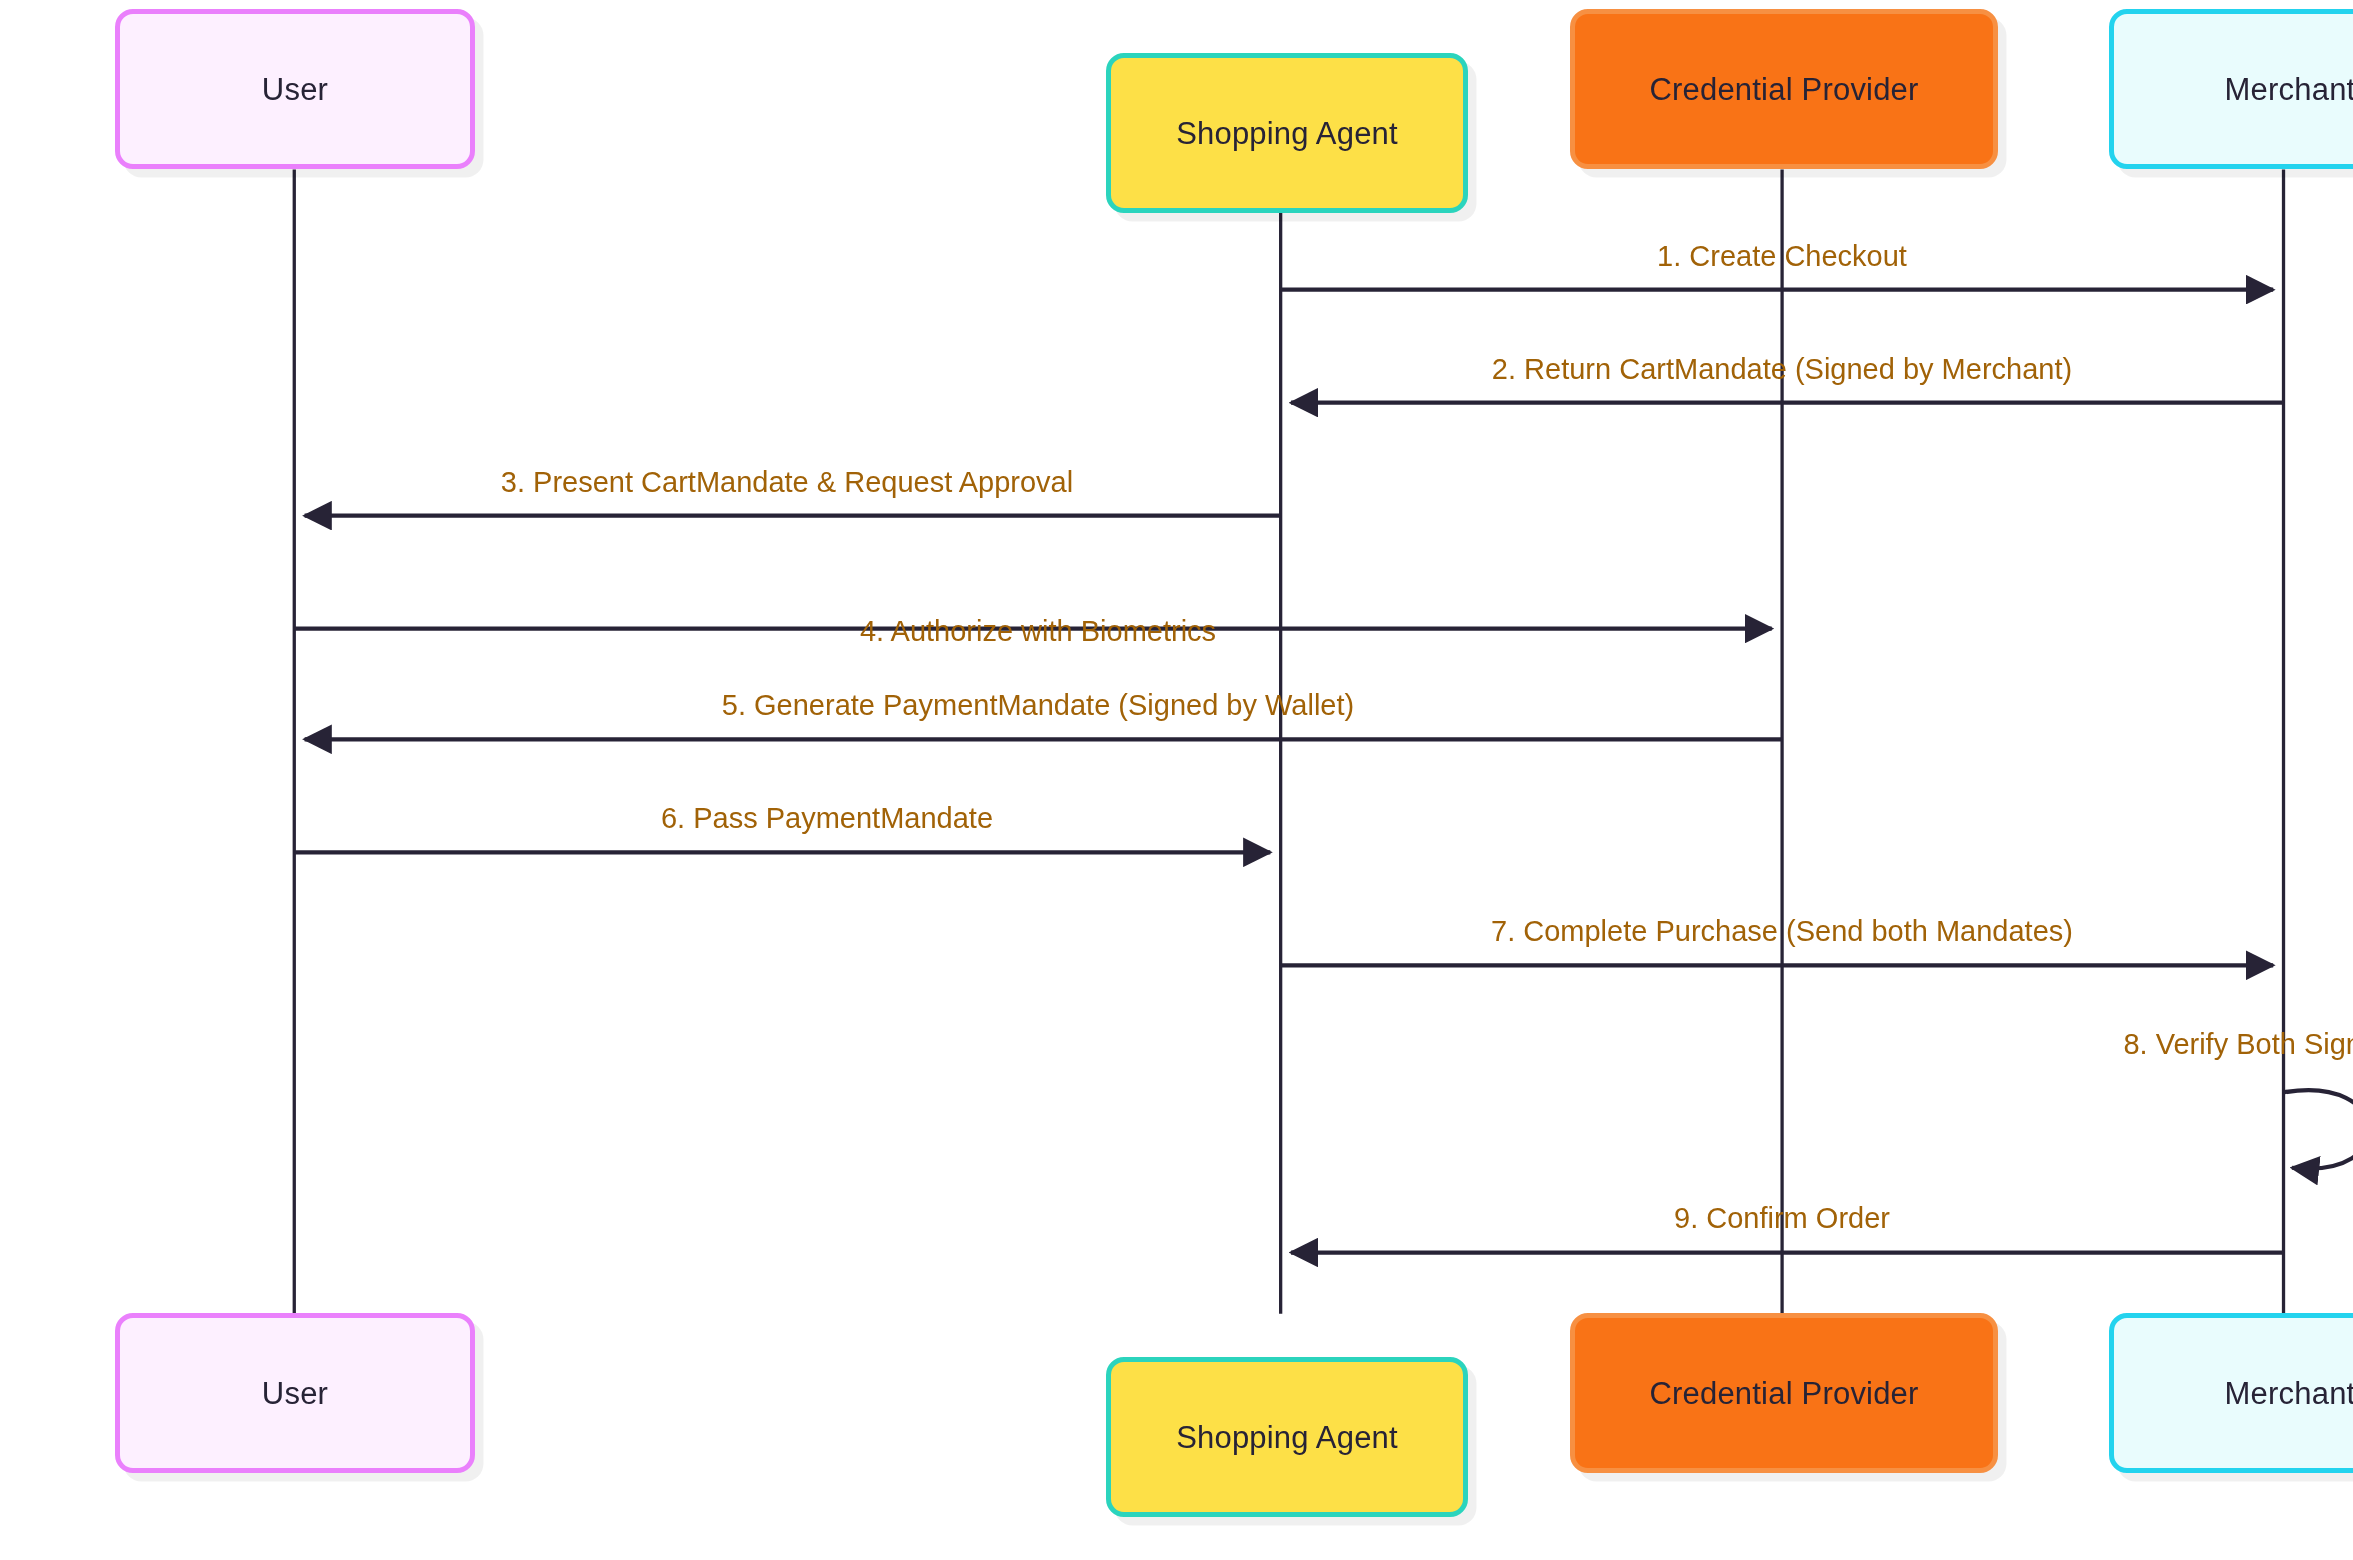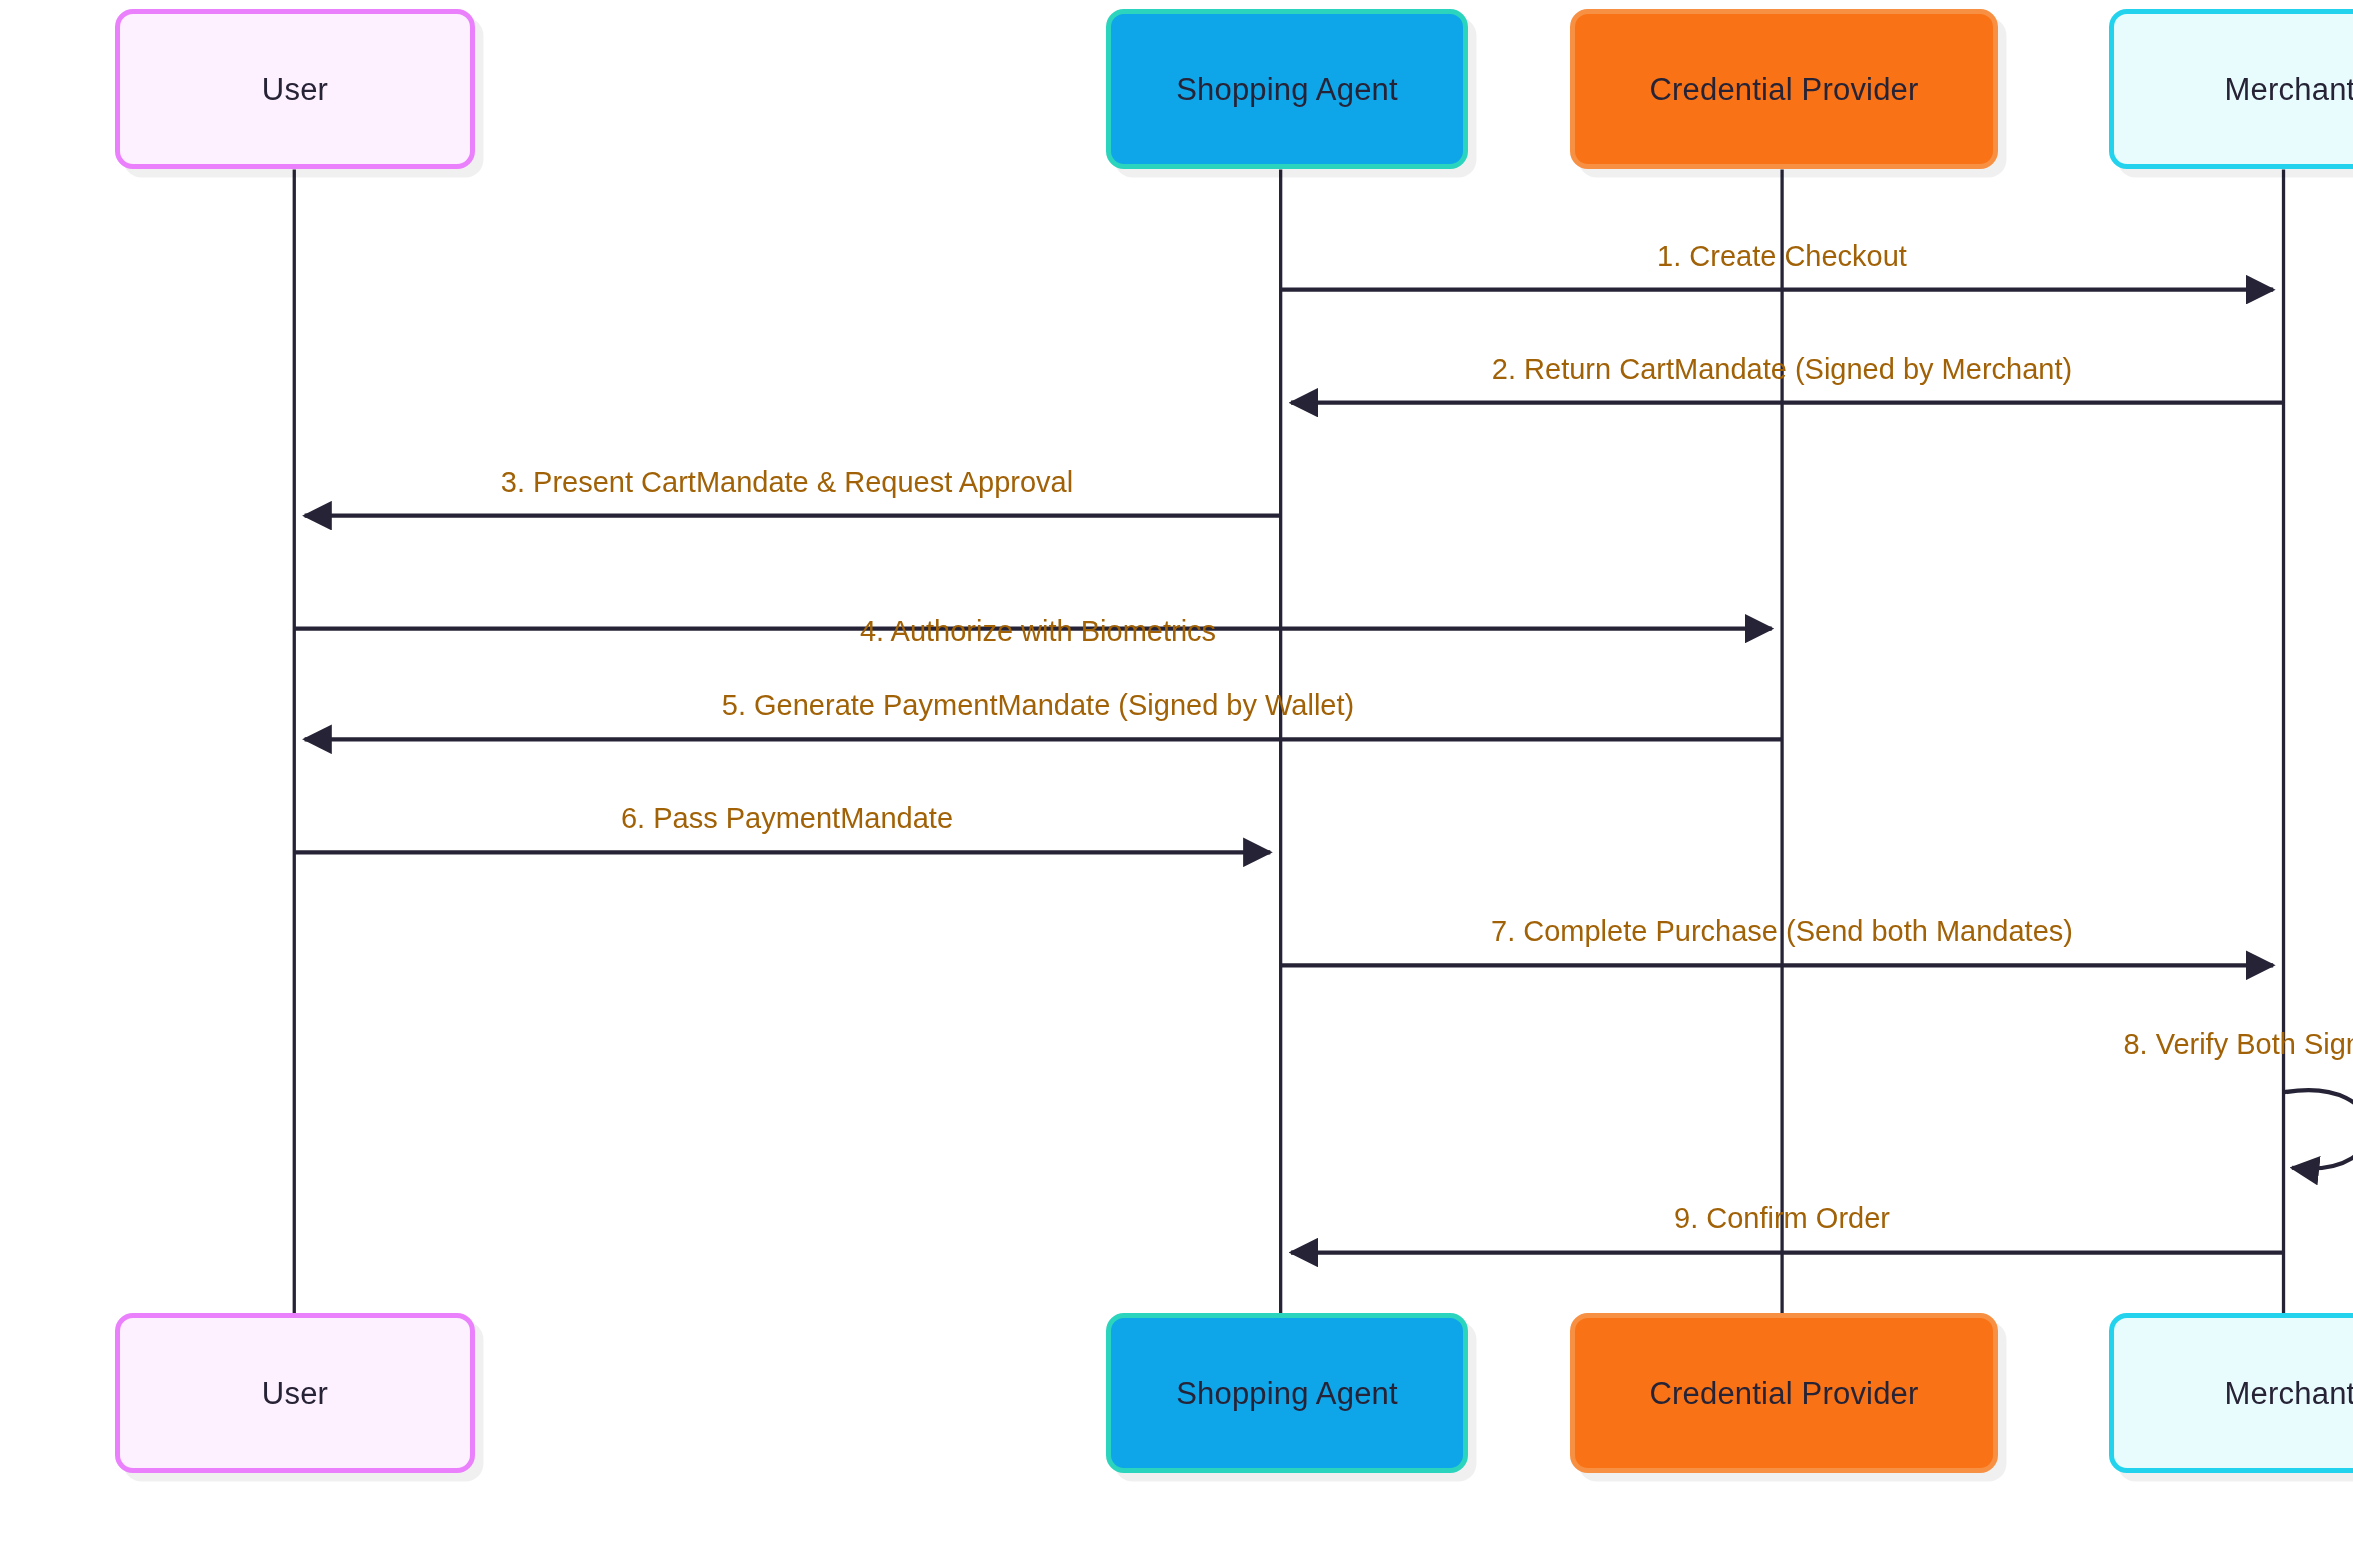--- a/index.html
+++ b/index.html
@@ -27,21 +27,21 @@
   }
   .actor-label{
     font-size:31px;
     color:#272336;
     letter-spacing:0.2px;
     white-space:nowrap;
     line-height:1;
   }
 
   .a-user{border-color:#ea80fc;background:#fdf0ff;}
-  .a-agent{border-color:#2bd4bd;background:#0ea5e9;}
+  .a-agent{border-color:#2bd4bd;background:#fde047;margin-top:44px;}
   .a-cred{border-color:#f79042;background:#f97316;}
   .a-merch{border-color:#23d3ee;background:#e9fcfd;}
 
   
   .msg-label{
     position:absolute;
     font-size:29px;
     color:#a16207;
     white-space:nowrap;
     transform:translate(-50%,-100%);
@@ -109,20 +109,20 @@
       <div class="actor-box a-merch" style="left: 2109px; width: 362px; top: 1313px; height: 160px;">
         <span class="actor-label">Merchant</span>
       </div>
     </div>
   <div id="labels">
       <div class="msg-label" style="left: 1782px; top: 271px;">1. Create Checkout</div>
       <div class="msg-label" style="left: 1782px; top: 384px;">2. Return CartMandate (Signed by Merchant)</div>
       <div class="msg-label" style="left: 787px; top: 497px;">3. Present CartMandate &amp; Request Approval</div>
       <div class="msg-label" style="left: 1038px; top: 610px; margin-top: 36px;">4. Authorize with Biometrics</div>
       <div class="msg-label" style="left: 1038px; top: 720px;">5. Generate PaymentMandate (Signed by Wallet)</div>
-      <div class="msg-label" style="left: 787px; top: 833px;">6. Pass PaymentMandate</div>
+      <div class="msg-label" style="left: 827px; top: 833px;">6. Pass PaymentMandate</div>
       <div class="msg-label" style="left: 1782px; top: 946px;">7. Complete Purchase (Send both Mandates)</div>
       <div class="msg-label" style="left: 2283px; top: 1059px;">8. Verify Both Signatures</div>
       <div class="msg-label" style="left: 1782px; top: 1233px;">9. Confirm Order</div>
     </div>
 
 </div>
 
 
 </body></html>

